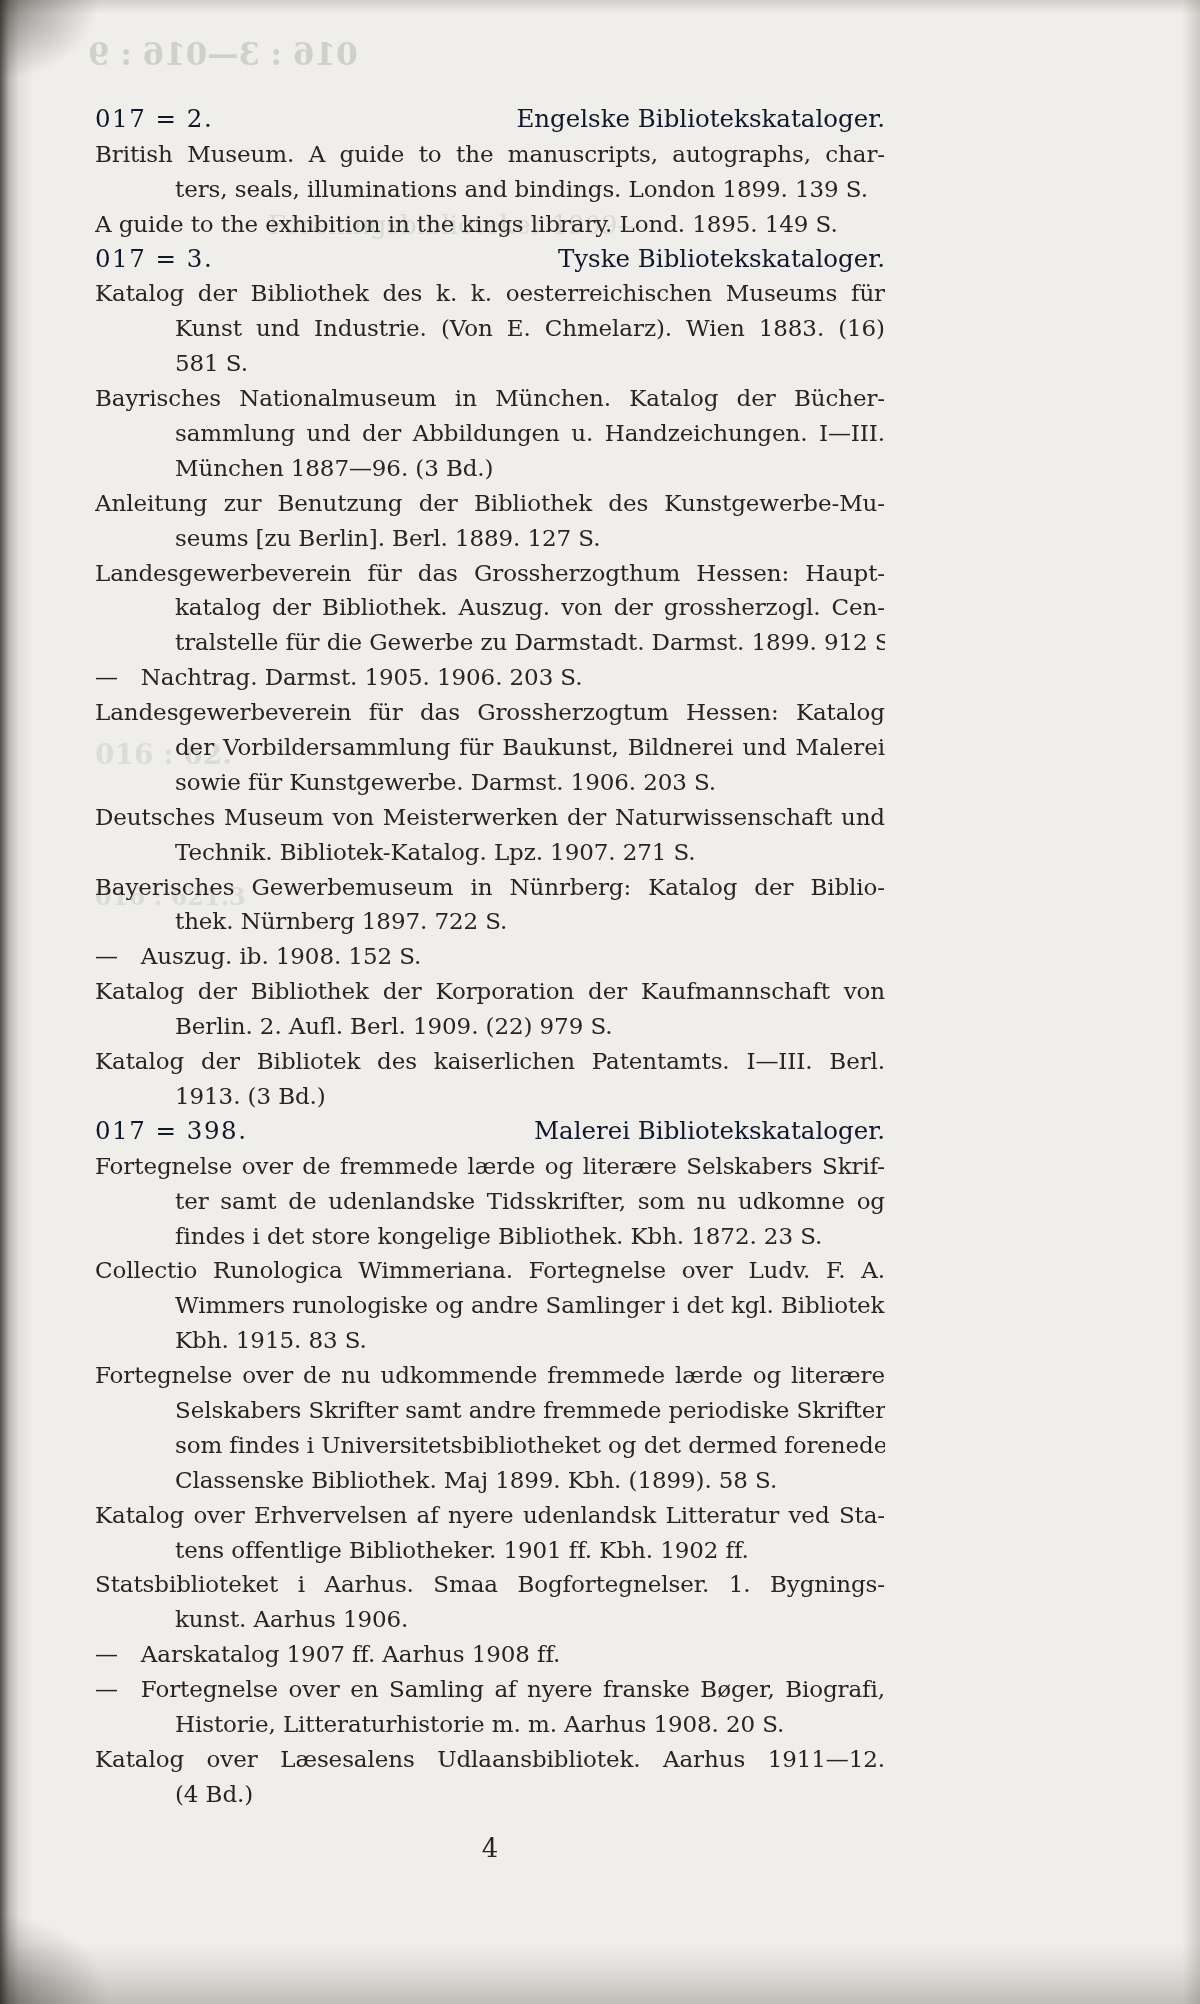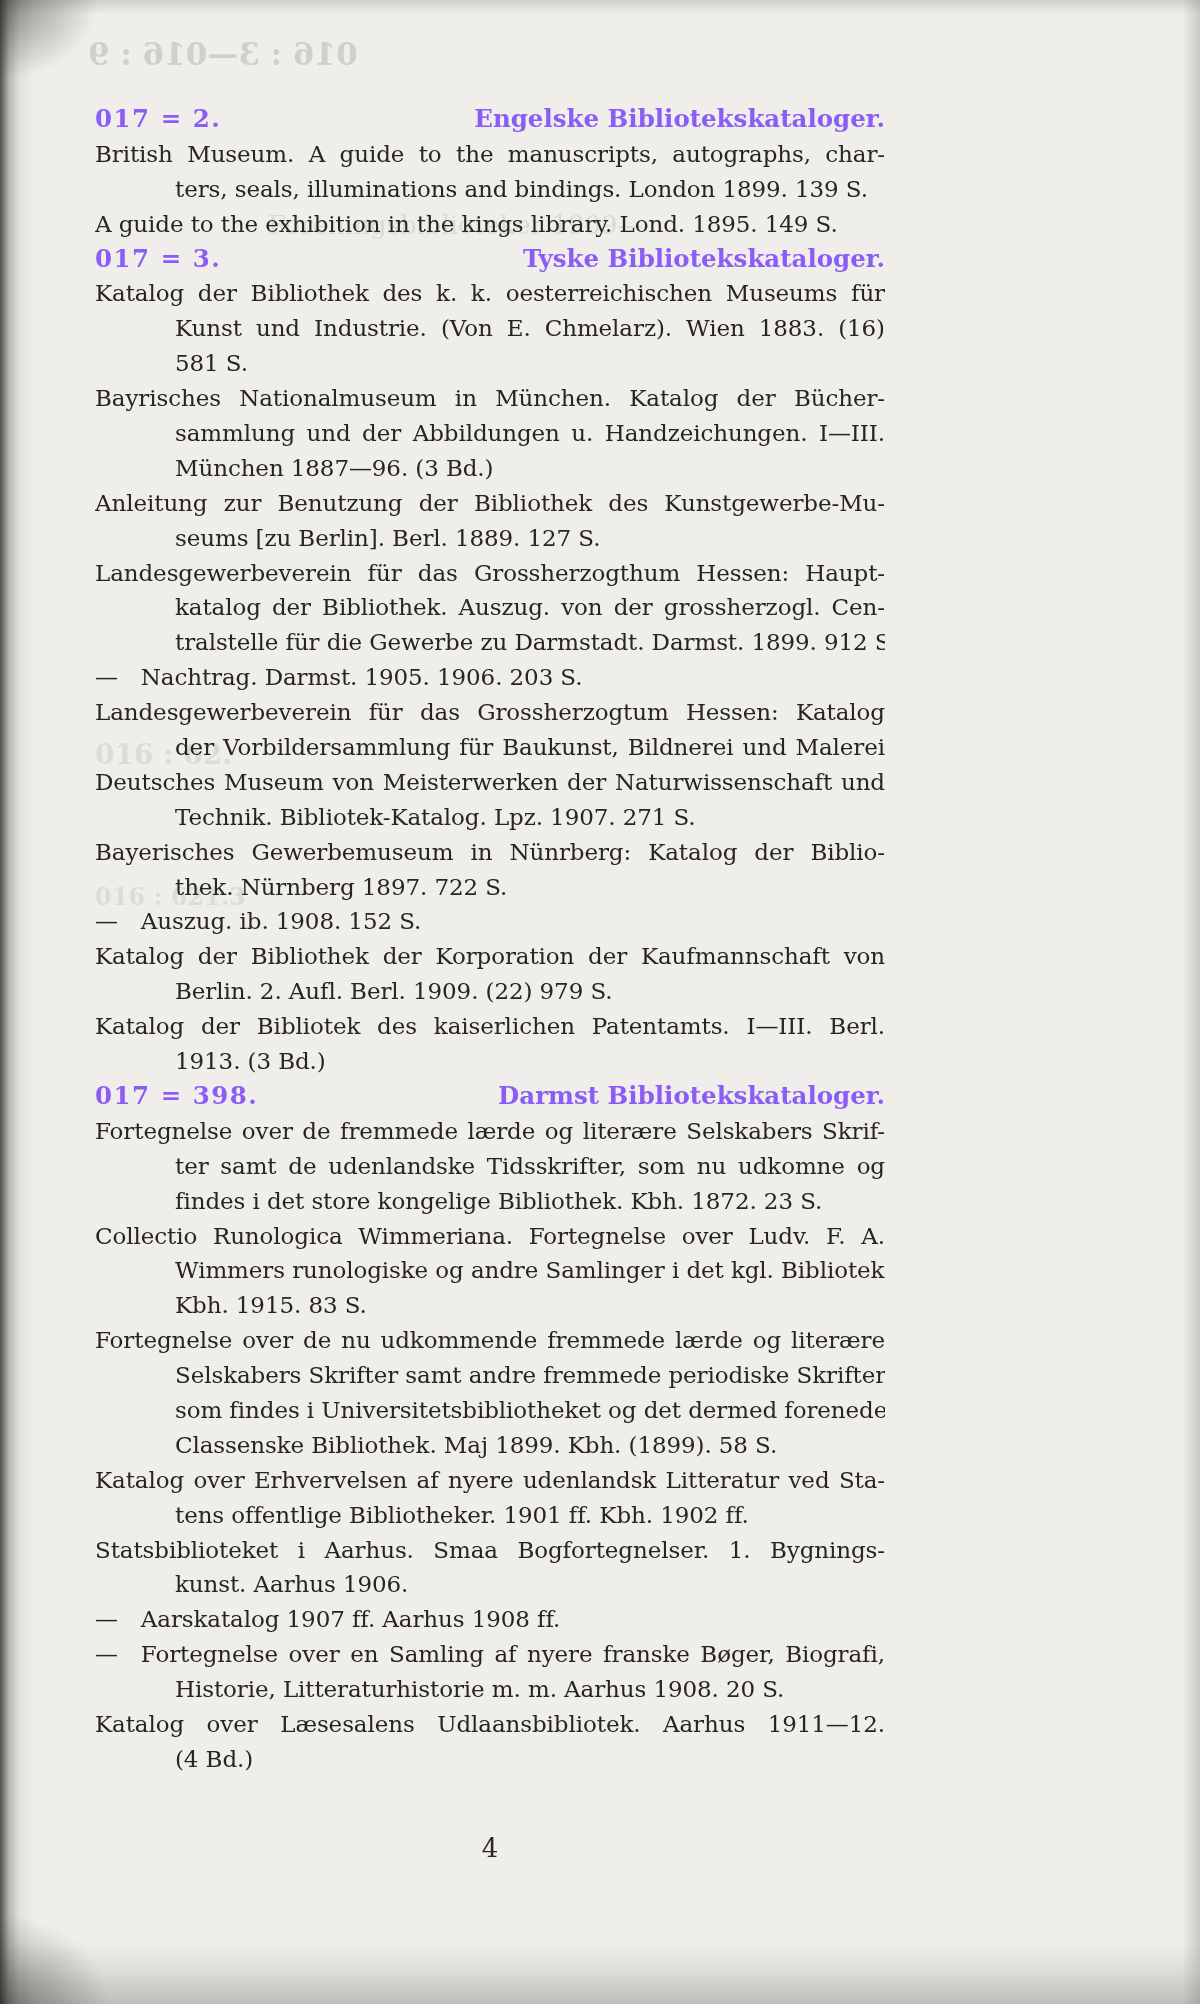--- a/index.html
+++ b/index.html
@@ -57,23 +57,23 @@
   .line.just {
     text-align: justify;
     text-align-last: justify;
   }
   .heading {
     display: flex;
     justify-content: space-between;
     align-items: baseline;
     height: 34.9px;
     line-height: 34.9px;
-    font-weight: bold;
+    font-weight: normal;
     font-size: 24.5px;
-    color: #8b5cf6;
+    color: #0f172a;
   }
   .heading .code {
     letter-spacing: 1.5px;
   }
 
   .page-number {
     position: absolute;
     left: 95px;
     top: 1833px;
     width: 790px;
@@ -168,20 +168,21 @@
           <div class="line just">Landesgewerbeverein für das Grossherzogthum Hessen: Haupt-</div>
           <div class="line cont just">katalog der Bibliothek. Auszug. von der grossherzogl. Cen-</div>
           <div class="line cont">tralstelle für die Gewerbe zu Darmstadt. Darmst. 1899. 912 S.</div>
         </div>
         <div>
           <div class="line">— Nachtrag. Darmst. 1905. 1906. 203 S.</div>
         </div>
         <div>
           <div class="line just">Landesgewerbeverein für das Grossherzogtum Hessen: Katalog</div>
           <div class="line cont just">der Vorbildersammlung für Baukunst, Bildnerei und Malerei</div>
+          <div class="line cont">sowie für Kunstgewerbe. Darmst. 1906. 203 S.</div>
         </div>
         <div>
           <div class="line just">Deutsches Museum von Meisterwerken der Naturwissenschaft und</div>
           <div class="line cont">Technik. Bibliotek-Katalog. Lpz. 1907. 271 S.</div>
         </div>
         <div>
           <div class="line just">Bayerisches Gewerbemuseum in Nünrberg: Katalog der Biblio-</div>
           <div class="line cont">thek. Nürnberg 1897. 722 S.</div>
         </div>
         <div>
@@ -192,21 +193,21 @@
           <div class="line cont">Berlin. 2. Aufl. Berl. 1909. (22) 979 S.</div>
         </div>
         <div>
           <div class="line just">Katalog der Bibliotek des kaiserlichen Patentamts. I—III. Berl.</div>
           <div class="line cont">1913. (3 Bd.)</div>
         </div>
       </div>
       <div>
         <div class="heading">
           <span class="code">017 = 398.</span>
-          <span class="title">Darmst Bibliotekskataloger.</span>
+          <span class="title">Malerei Bibliotekskataloger.</span>
         </div>
         <div>
           <div class="line just">Fortegnelse over de fremmede lærde og literære Selskabers Skrif-</div>
           <div class="line cont just">ter samt de udenlandske Tidsskrifter, som nu udkomne og</div>
           <div class="line cont">findes i det store kongelige Bibliothek. Kbh. 1872. 23 S.</div>
         </div>
         <div>
           <div class="line just">Collectio Runologica Wimmeriana. Fortegnelse over Ludv. F. A.</div>
           <div class="line cont just">Wimmers runologiske og andre Samlinger i det kgl. Bibliotek.</div>
           <div class="line cont">Kbh. 1915. 83 S.</div>

